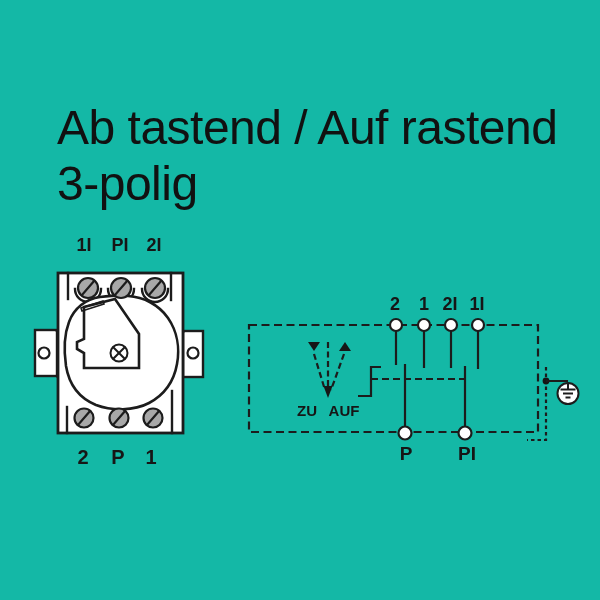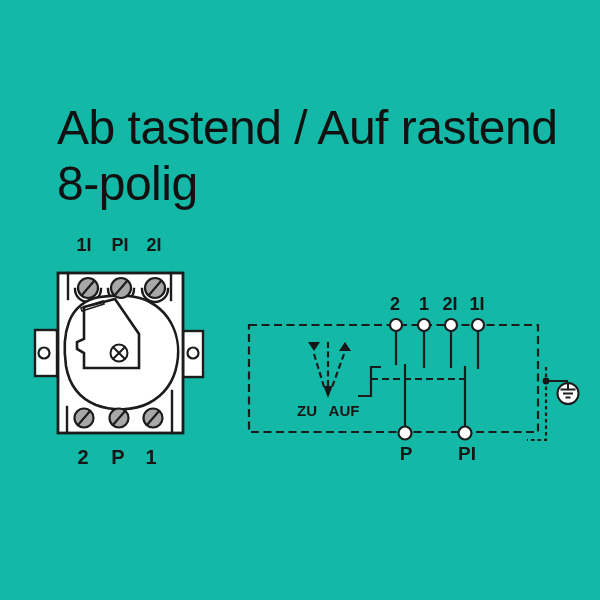--- a/index.html
+++ b/index.html
@@ -11,21 +11,21 @@
   svg text{font-family:"Liberation Sans",sans-serif;fill:#161616;}
   .lbl{font-weight:bold;}
 </style>
 </head>
 <body>
 
 <div class="canvas">
 
   <div class="title">
     <div>Ab tastend / Auf rastend</div>
-    <div>8-polig</div>
+    <div>3-polig</div>
   </div>
 
   <svg width="600" height="600" viewBox="0 0 600 600">
 
     <g fill="none" stroke="#1c1c1c" stroke-width="2.4" stroke-linecap="square">
 
       <text class="lbl" font-size="18" text-anchor="middle" x="84" y="251" stroke="none" fill="#161616">1I</text>
       <text class="lbl" font-size="18" text-anchor="middle" x="120" y="251" stroke="none" fill="#161616">PI</text>
       <text class="lbl" font-size="18" text-anchor="middle" x="154" y="251" stroke="none" fill="#161616">2I</text>
 

